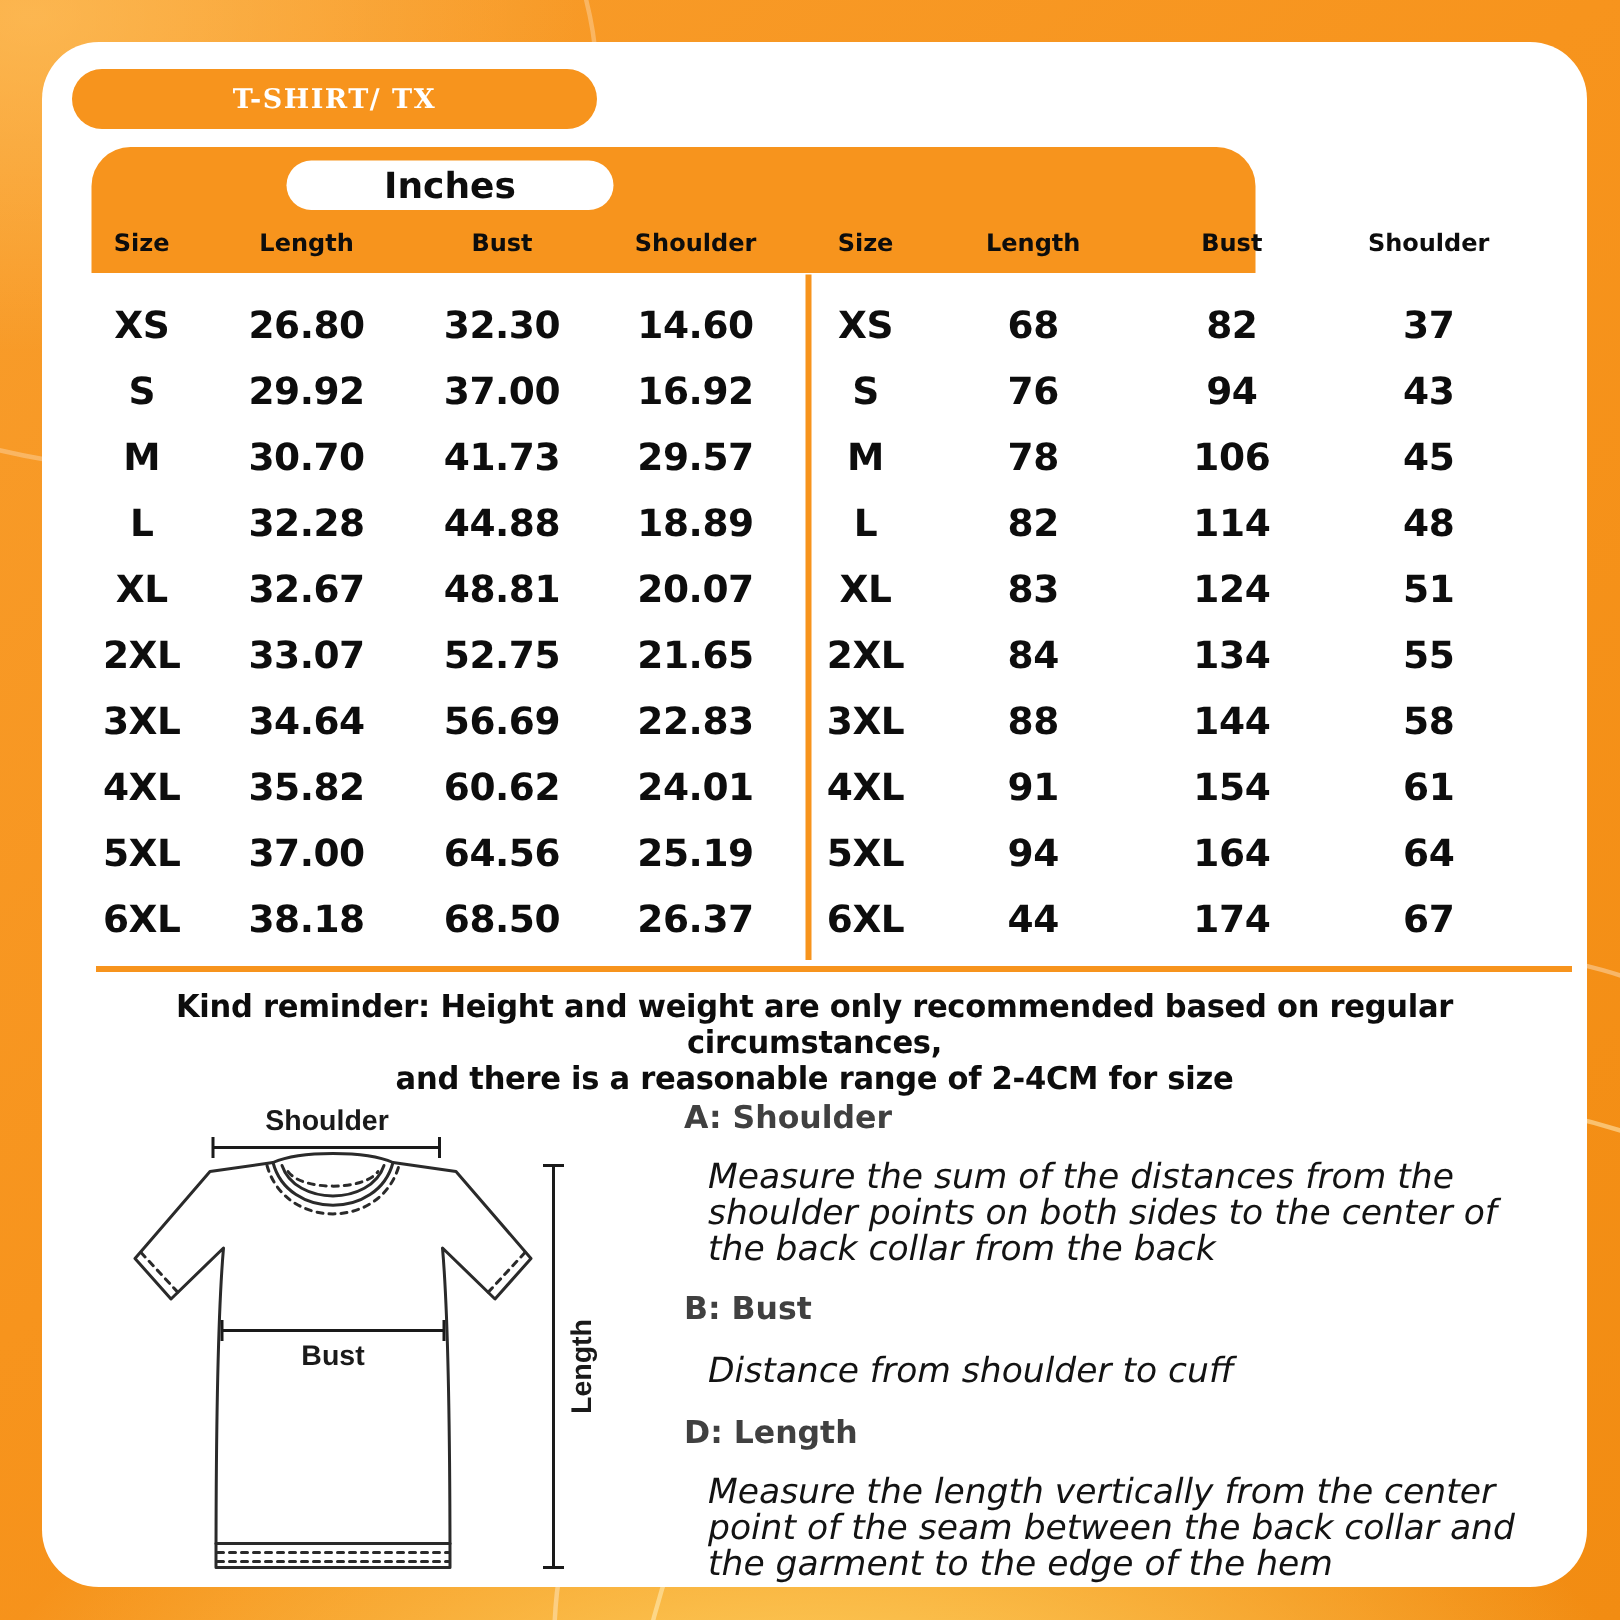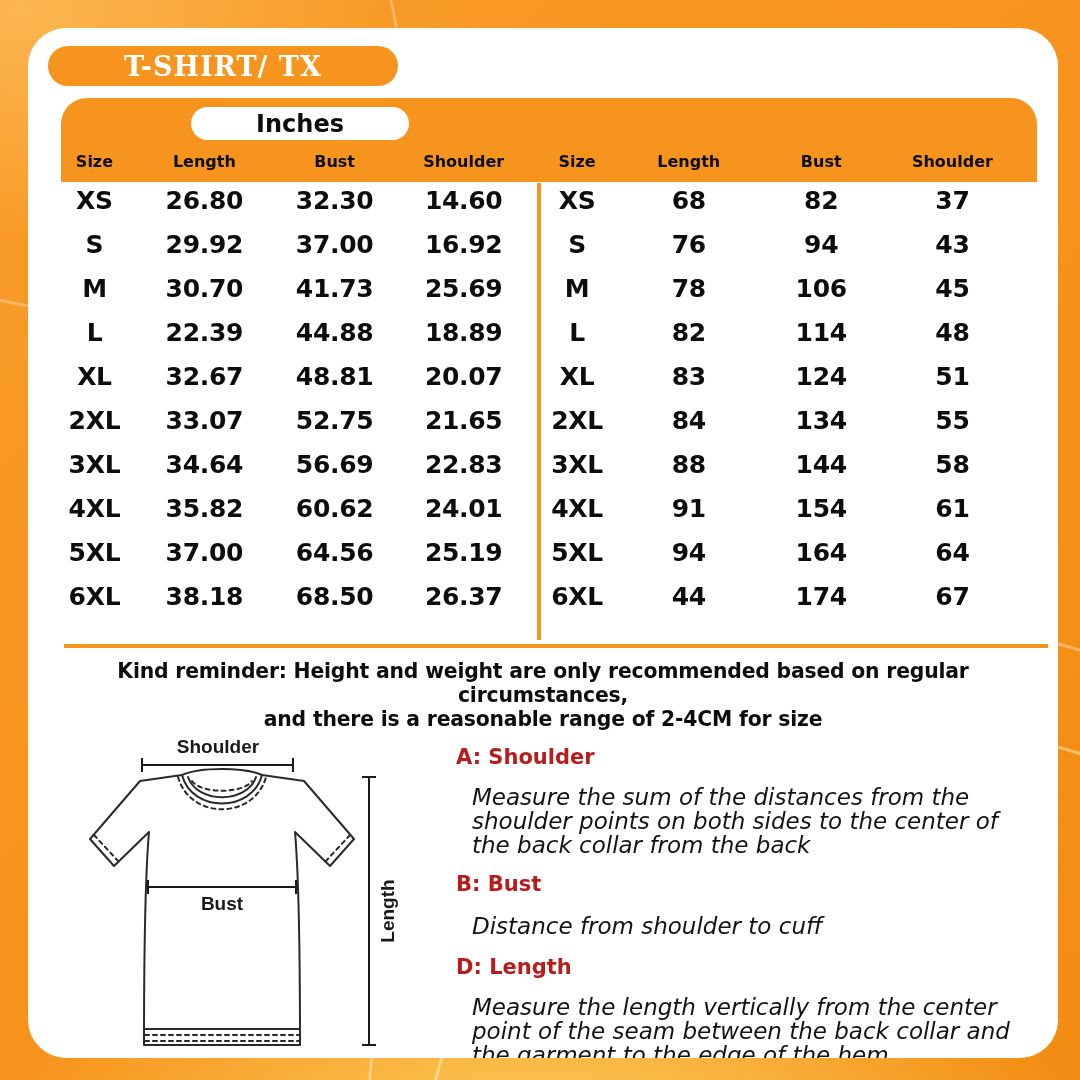--- a/index.html
+++ b/index.html
@@ -22,44 +22,44 @@
   }
   .abs{position:absolute;}
 
   
   .title-pill{
     left:20px;top:18px;width:350px;height:40px;border-radius:20px;
     background:var(--orange);display:flex;align-items:center;justify-content:center;
   }
   .title-pill span{
     font-family:"DejaVu Serif","Liberation Serif",serif;font-weight:700;
-    font-size:27px;color:#ffffff;letter-spacing:1px;
+    font-size:18px;color:#ffffff;letter-spacing:1px;
   }
 
   
   .thead-band{
-    left:33px;top:70px;width:976px;height:84px;background:var(--orange);
+    left:33px;top:70px;width:776px;height:84px;background:var(--orange);
     border-radius:26px 26px 0 0;
   }
   .half{position:absolute;top:0;height:84px;}
   .half.l{left:0;width:478px;}
   .half.r{left:482px;width:486px;}
   .unit-pill{
     width:218px;height:33px;margin:9px auto 0;border-radius:17px;background:#ffffff;
     display:flex;align-items:center;justify-content:center;
     font-size:24px;font-weight:700;color:#0d0d0d;
   }
   .cols{
     position:absolute;left:0;right:0;top:47px;height:32px;
     display:grid;grid-template-columns:14% 32% 22.5% 31.5%;align-items:center;
   }
   .cols span{text-align:center;font-size:16px;font-weight:700;color:#0d0d0d;}
 
   
-  .tbody{position:absolute;top:150px;}
+  .tbody{position:absolute;top:166px;}
   .tbody.l{left:33px;width:478px;}
   .tbody.r{left:515px;width:486px;}
   .trow{
     height:44px;display:grid;grid-template-columns:14% 32% 22.5% 31.5%;align-items:center;
   }
   .trow .td{text-align:center;font-size:25px;font-weight:700;color:#0d0d0d;letter-spacing:-0.3px;}
 
   .vdivider{left:509px;top:155px;width:4px;height:457px;background:var(--orange);}
   .hrule{left:36px;top:616px;height:4px;width:984px;background:var(--orange);}
 
@@ -68,21 +68,21 @@
     font-size:21px;font-weight:700;line-height:24px;letter-spacing:-0.2px;
     transform:scaleX(.97);transform-origin:center;
   }
 
   .diagram{left:32px;top:705px;width:380px;height:330px;}
   .diagram text{font-family:"Liberation Sans",sans-serif;font-weight:700;font-size:19px;fill:#1a1a1a;}
 
   .guide{left:428px;top:706px;width:578px;color:#131313;}
   .guide .block{margin-bottom:11px;}
   .guide .block.gap{margin-top:18px;}
-  .guide h3{margin:12px 0 3px 0;font-size:21px;line-height:23px;font-weight:700;color:#b91c1c;}
+  .guide h3{margin:0 0 3px 0;font-size:21px;line-height:23px;font-weight:700;color:#404040;}
   .guide p{margin:16px;font-size:23px;line-height:24px;font-weight:400;font-style:italic;}
 </style>
 </head>
 <body>
 
 <div class="swoosh s1"></div>
 <div class="swoosh s2"></div>
 <div class="swoosh s3"></div>
 
 <div class="card">
@@ -123,25 +123,25 @@
     <div class="trow">
       <span class="td">S</span>
       <span class="td">29.92</span>
       <span class="td">37.00</span>
       <span class="td">16.92</span>
     </div>
     <div class="trow">
       <span class="td">M</span>
       <span class="td">30.70</span>
       <span class="td">41.73</span>
-      <span class="td">25.69</span>
+      <span class="td">29.57</span>
     </div>
     <div class="trow">
       <span class="td">L</span>
-      <span class="td">22.39</span>
+      <span class="td">32.28</span>
       <span class="td">44.88</span>
       <span class="td">18.89</span>
     </div>
     <div class="trow">
       <span class="td">XL</span>
       <span class="td">32.67</span>
       <span class="td">48.81</span>
       <span class="td">20.07</span>
     </div>
     <div class="trow">

